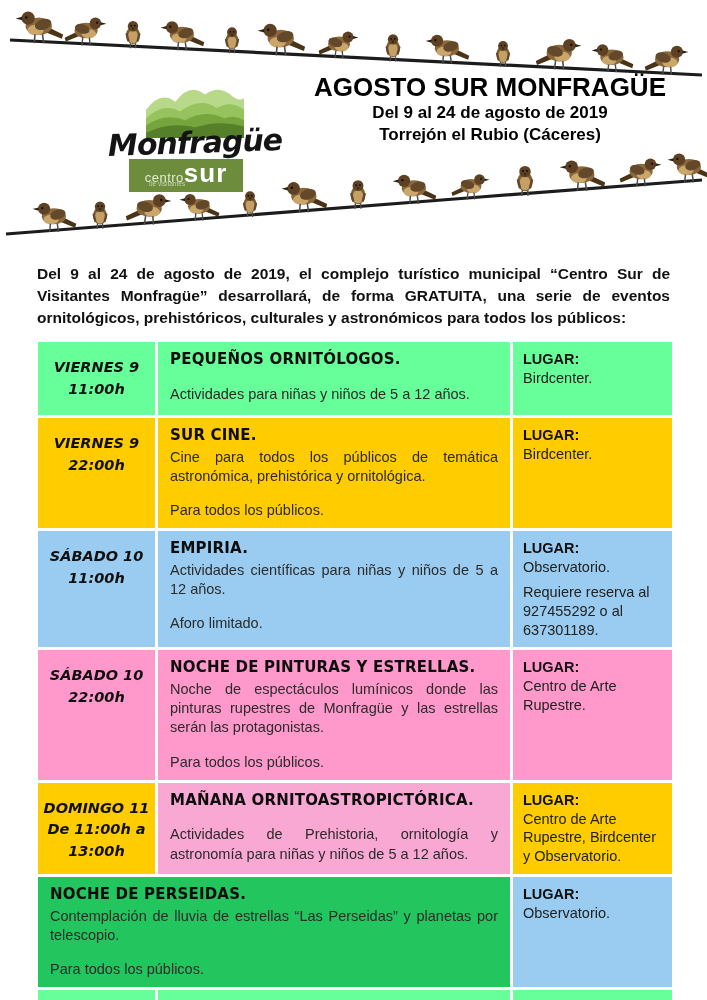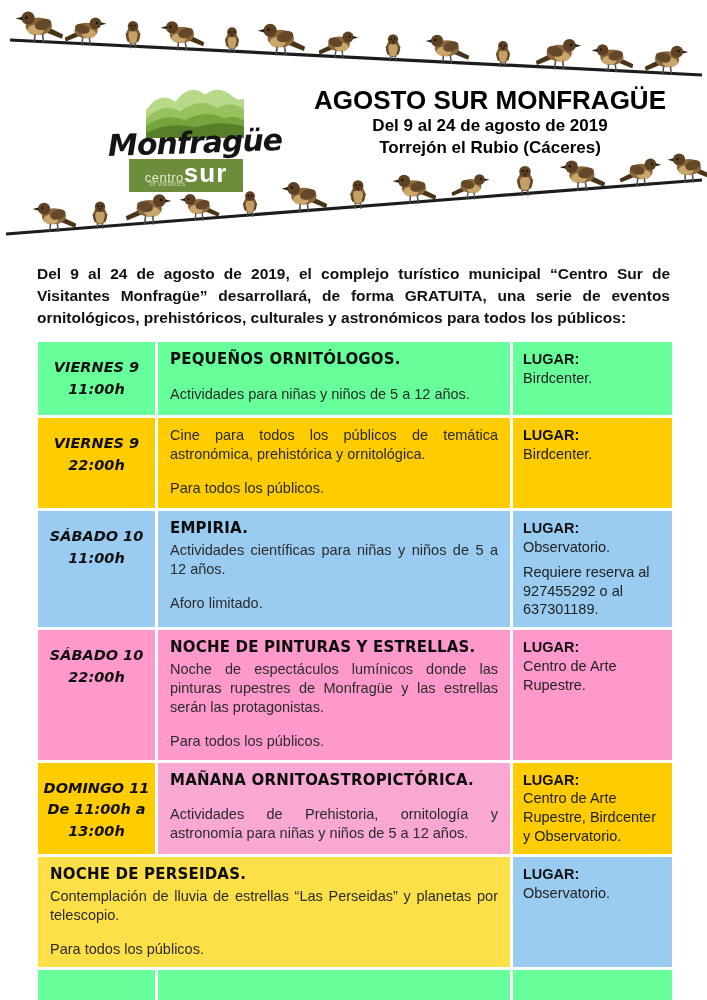--- a/index.html
+++ b/index.html
@@ -23,21 +23,21 @@
   #centro-badge{
     left:129px;top:159px;width:114px;height:33px;background:#6d8c3c;
     display:flex;align-items:baseline;justify-content:center;box-sizing:border-box;
     padding-top:3px;
   }
   #centro-badge .centro{font-size:13px;color:#e4ecd4;letter-spacing:.5px;}
   #centro-badge .sur{font-size:26px;font-weight:bold;color:#ffffff;letter-spacing:1px;line-height:.85;}
   #centro-badge .devis{position:absolute;left:20px;top:21px;font-size:6.5px;color:#c9d6ae;}
 
   
-  #title-block{left:308px;top:86px;width:364px;text-align:center;color:#000;}
+  #title-block{left:308px;top:73px;width:364px;text-align:center;color:#000;}
   #title-block h1{margin:0;font-size:26px;line-height:1.12;font-weight:bold;}
   #title-block .sub{font-size:17px;font-weight:bold;line-height:1.3;}
 
   
   #intro{
     left:37px;top:263px;width:633px;
     font-size:15.5px;font-weight:bold;line-height:1.42;text-align:justify;color:#111;
   }
 
   
@@ -159,20 +159,21 @@
         <div class="lugar-label">LUGAR:</div>
         <p>Birdcenter.</p>
       </div>
     </div>
     <div class="row">
       <div class="cell c-date" style="background: rgb(255, 204, 0);">
         <div class="date-line">VIERNES 9</div>
         <div class="date-line">22:00h</div>
       </div>
       <div class="cell c-desc" style="background: rgb(255, 204, 0);">
+        <div class="ev-title">SUR CINE.</div>
         <p>Cine para todos los públicos de temática astronómica, prehistórica y ornitológica.</p>
         <p class="gap">Para todos los públicos.</p>
       </div>
       <div class="cell c-lugar" style="background: rgb(255, 204, 0);">
         <div class="lugar-label">LUGAR:</div>
         <p>Birdcenter.</p>
       </div>
     </div>
     <div class="row">
       <div class="cell c-date" style="background: rgb(153, 204, 240);">
@@ -214,21 +215,21 @@
       <div class="cell c-desc" style="background: #f9a8d4;">
         <div class="ev-title">MAÑANA ORNITOASTROPICTÓRICA.</div>
         <p class="gap">Actividades de Prehistoria, ornitología y astronomía para niñas y niños de 5 a 12 años.</p>
       </div>
       <div class="cell c-lugar" style="background: rgb(255, 204, 0);">
         <div class="lugar-label">LUGAR:</div>
         <p>Centro de Arte Rupestre, Birdcenter y Observatorio.</p>
       </div>
     </div>
     <div class="row">
-      <div class="cell c-desc" style="background: #fde047;">
+      <div class="cell c-desc" style="background: #22c55e;">
         <div class="ev-title">NOCHE DE PERSEIDAS.</div>
         <p>Contemplación de lluvia de estrellas “Las Perseidas” y planetas por telescopio.</p>
         <p class="gap">Para todos los públicos.</p>
       </div>
       <div class="cell c-lugar" style="background: rgb(153, 204, 240);">
         <div class="lugar-label">LUGAR:</div>
         <p>Observatorio.</p>
       </div>
     </div>
     <div class="row">

